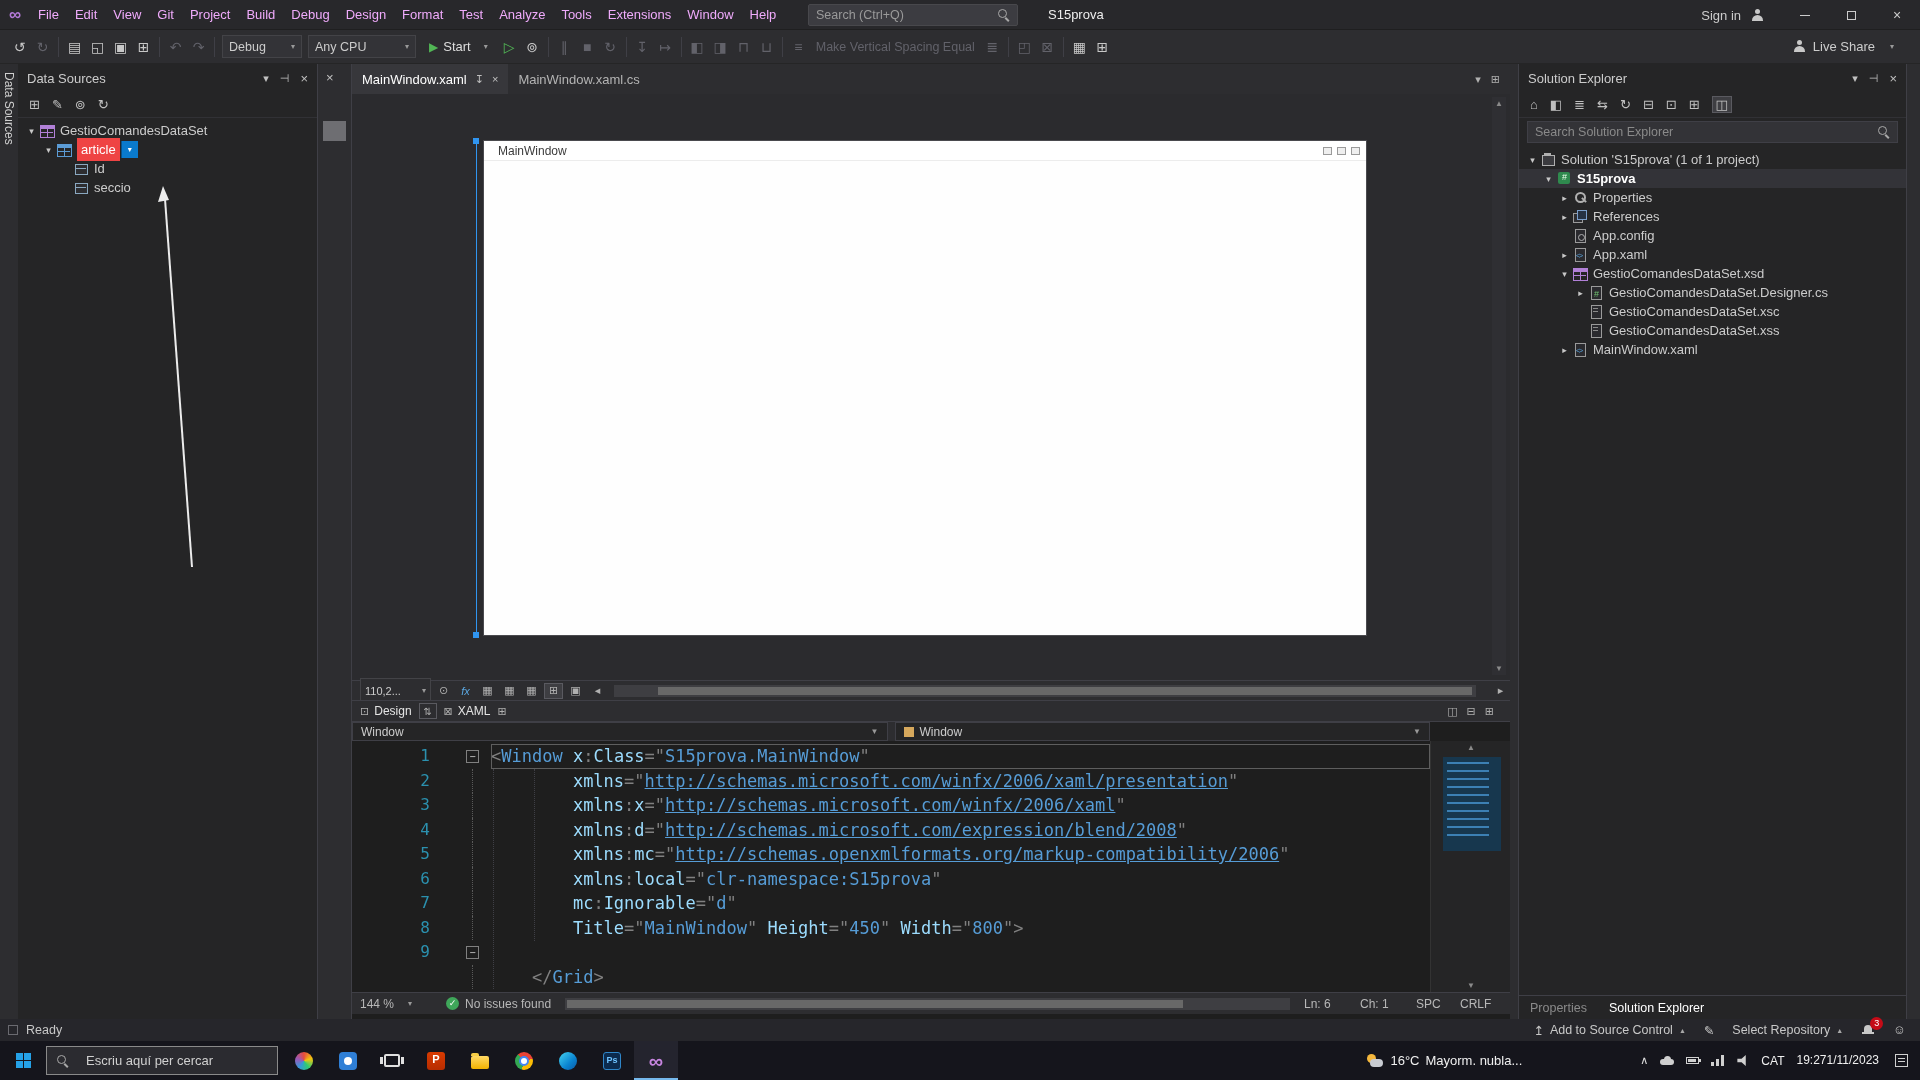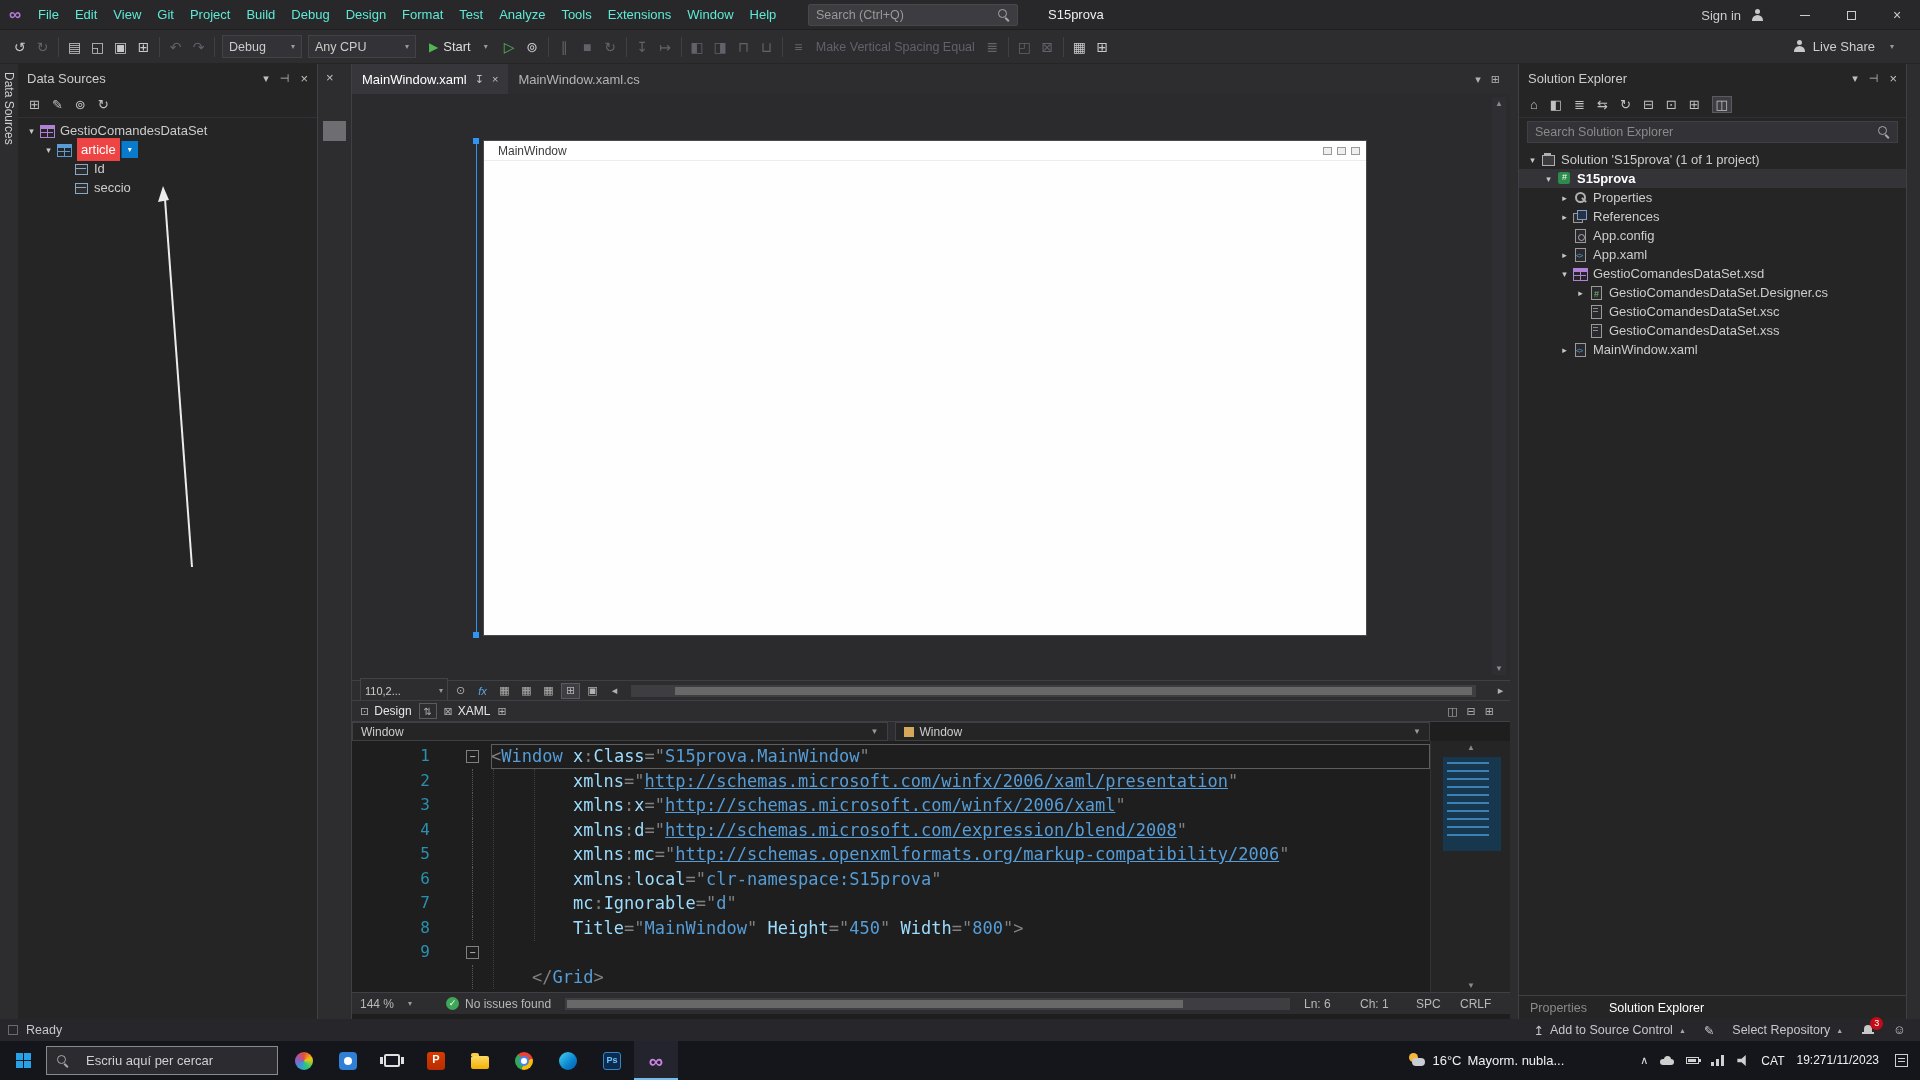--- a/index.html
+++ b/index.html
@@ -5,21 +5,21 @@
 *{margin:0;padding:0;box-sizing:border-box}
 html,body{background:#000}
 #screen{position:relative;width:1920px;height:1080px;overflow:hidden;background:#2d2d30;
   font-family:"Liberation Sans","DejaVu Sans",sans-serif;font-size:13px;color:#ccc}
 
 
 #titlebar{position:absolute;left:0;top:0;width:1920px;height:30px;background:#28282b;
   border-bottom:1px solid #1f1f20;display:flex;align-items:center}
 .vs-logo{width:30px;text-align:center;color:#b279d6;font-size:17px;font-weight:bold}
 #menubar{display:flex;height:30px;align-items:center}
-.menu-item{padding:0 8px;line-height:30px;color:#5eead4;font-size:13px;white-space:nowrap}
+.menu-item{padding:0 8px;line-height:30px;color:#f0abfc;font-size:13px;white-space:nowrap}
 #qsearch{position:absolute;left:808px;top:4px;width:210px;height:22px;background:#3c3c41;
   border:1px solid #48484c;border-radius:2px;display:flex;align-items:center;padding:0 7px;color:#9a9a9a;font-size:12.5px}
 #qsearch .mag{margin-left:auto}
 #tb-title{position:absolute;left:1048px;top:0;height:30px;line-height:30px;color:#eee;font-size:13px}
 #tb-right{position:absolute;right:0;top:0;height:30px;display:flex;align-items:center}
 #signin{color:#ccc;margin-right:10px}
 .win-btn{width:46px;height:30px;display:flex;align-items:center;justify-content:center;color:#ccc;font-size:14px}
 .wb-min{width:10px;height:1px;background:#ccc;display:inline-block}
 .wb-max{width:9px;height:9px;border:1px solid #ccc;display:inline-block}
 .mag{width:12px;height:12px;position:relative;display:inline-block;flex:none}
@@ -109,21 +109,21 @@
 #artboard-title{height:20px;background:#fff;border-bottom:1px solid #ececec;display:flex;align-items:center;padding-left:14px;color:#3b3b3b;font-size:12px}
 .ab-btns{margin-left:auto;display:flex;gap:5px;padding-right:6px}
 .ab-btn{width:9px;height:8px;border:1px solid #9a9a9a;background:#efefef;display:inline-block}
 #adorner-left{position:absolute;left:124px;top:47px;width:1px;height:494px;background:#3095f0}
 .handle{position:absolute;width:6px;height:6px;background:#3095f0}
 #dsv-scroll{position:absolute;right:4px;top:3px;width:14px;height:578px;background:#2f2f33;color:#8a8a8a;
   display:flex;flex-direction:column;justify-content:space-between;align-items:center;font-size:8px;padding:2px 0}
 
 #zoomrow{position:absolute;left:0;top:616px;width:1158px;height:20px;background:#2d2d30;border-top:1px solid #3f3f46;
   display:flex;align-items:center;gap:3px;padding-left:8px;font-size:11px}
-.zr-combo{width:88px;height:16px;border:1px solid #434347;background:#2d2d30;color:#ccc;display:flex;align-items:center;padding:12px 4px}
+.zr-combo{width:71px;height:16px;border:1px solid #434347;background:#2d2d30;color:#ccc;display:flex;align-items:center;padding:12px 4px}
 .zr-combo .tbc-a{margin-left:auto}
 .zr-icon{width:19px;height:16px;color:#b0b0b0;display:flex;align-items:center;justify-content:center;font-size:11px}
 .zr-icon.on{background:#3e3e42;border:1px solid #5a5a60}
 .zr-fx{color:#5ba7e0;font-style:italic}
 #zr-scroll{flex:1;height:12px;background:#3e3e42;margin:0 12px 0 4px;position:relative}
 #zr-thumb{position:absolute;left:44px;right:4px;top:2px;bottom:2px;background:#686868}
 
 #splitbar{position:absolute;left:0;top:636px;width:1158px;height:22px;background:#2d2d30;border-top:1px solid #3f3f46;border-bottom:1px solid #3f3f46;
   display:flex;align-items:center;gap:7px;padding:0 8px;font-size:12px;color:#e4e4e4}
 .sp-tab{display:flex;align-items:center;gap:5px}
@@ -210,21 +210,21 @@
 .app-office::after{content:"P";position:absolute;left:0;top:1px;width:18px;text-align:center;color:#fff;font-size:11px;font-weight:bold}
 .app-explorer{width:18px;height:13px;border-radius:2px;background:linear-gradient(#ffd965,#f2b200);position:relative;margin-top:3px}
 .app-explorer::before{content:"";position:absolute;left:0;top:-3px;width:8px;height:3px;border-radius:2px 2px 0 0;background:#f7ce46}
 .app-chrome{width:18px;height:18px;border-radius:50%;background:conic-gradient(from -45deg,#ea4335 0 120deg,#fbbc05 0 240deg,#34a853 0 360deg);position:relative}
 .app-chrome::after{content:"";position:absolute;left:4px;top:4px;width:6px;height:6px;border-radius:50%;background:#fff;border:2px solid #4285f4}
 .app-edge{width:18px;height:18px;border-radius:50%;background:linear-gradient(135deg,#45d3f0 0%,#0a84d0 60%,#0c59a4 100%)}
 .app-ps{width:18px;height:18px;border-radius:3px;background:#0c2b4e;border:1px solid #2f86c9;position:relative}
 .app-ps::after{content:"Ps";position:absolute;left:0;top:2px;width:16px;text-align:center;color:#6fc3ff;font-size:9px;font-weight:bold}
 .app-vs{color:#c785e0;font-size:20px;font-weight:bold;line-height:18px}
 .tray{margin-left:auto;display:flex;align-items:center;gap:12px;padding-right:12px;font-size:12px}
-.weather{display:flex;gap:6px;margin-right:64px;font-size:13px;color:#f0f0f0}
+.weather{display:flex;align-items:center;gap:6px;margin-right:106px;font-size:13px;color:#f0f0f0}
 .sun-cloud{width:18px;height:14px;position:relative;display:inline-block}
 .sun-cloud::before{content:"";position:absolute;left:1px;top:0;width:9px;height:9px;border-radius:50%;background:#f5b83d}
 .sun-cloud::after{content:"";position:absolute;left:4px;top:5px;width:13px;height:8px;border-radius:5px;background:#c9ccd2}
 .tray-chevron{font-size:11px;color:#e0e0e0}
 .mini-cloud{width:14px;height:9px;position:relative;display:inline-block}
 .mini-cloud::before{content:"";position:absolute;left:0;top:3px;width:14px;height:6px;border-radius:4px;background:#cfcfcf}
 .mini-cloud::after{content:"";position:absolute;left:4px;top:0;width:7px;height:7px;border-radius:50%;background:#cfcfcf}
 .battery{width:13px;height:7px;border:1px solid #d0d0d0;position:relative;display:inline-block}
 .battery::after{content:"";position:absolute;right:-3px;top:1px;width:2px;height:3px;background:#d0d0d0}
 .battery::before{content:"";position:absolute;left:1px;top:1px;width:8px;height:3px;background:#d0d0d0}

